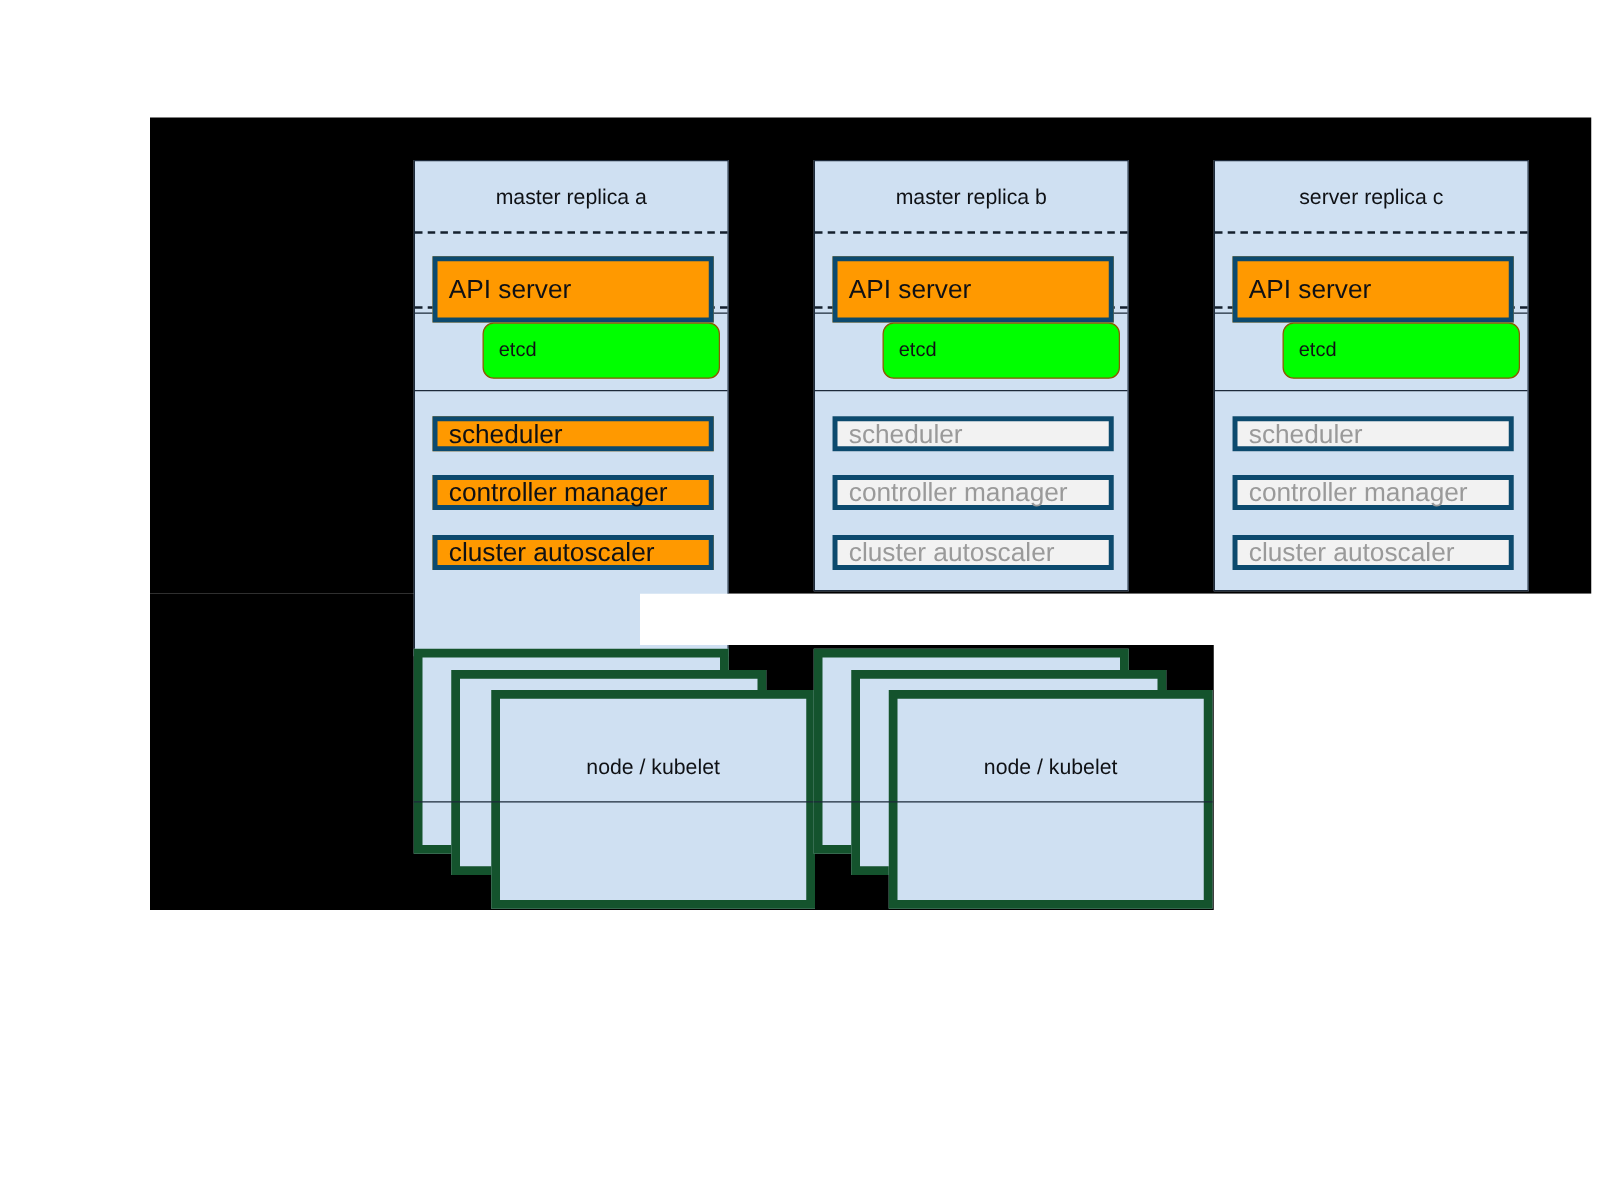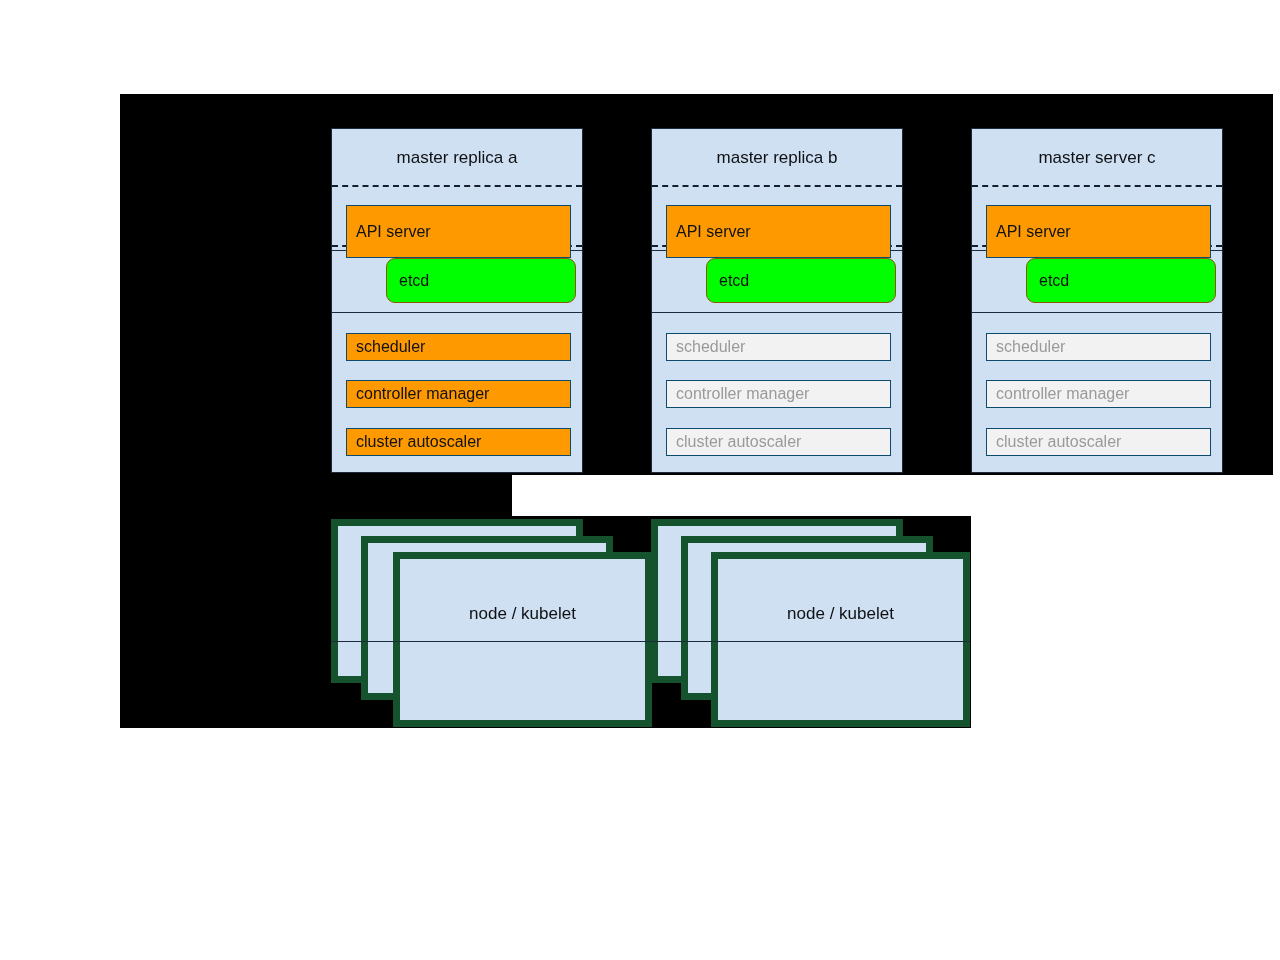--- a/index.html
+++ b/index.html
@@ -65,22 +65,22 @@
     left: 0;
     right: 0;
     border-top: 1px solid #1d2a3a;
     height: 0;
   }
 
   
   .comp {
     position: absolute;
     box-sizing: border-box;
-    border: 1px solid #0c4a6e;
-    font-size: 16px;
+    border: 4px solid #0c4a6e;
+    font-size: 21px;
     line-height: 1;
     display: flex;
     align-items: center;
     padding-left: 9px;
   }
   .comp.active {
     background: #ff9900;
     color: #0f1115;
   }
   .comp.inactive {
@@ -129,21 +129,21 @@
 <body>
 
 <div id="canvas">
 
   <div class="backdrop" style="left:120px; top:94px; width:1153px; height:381px;"></div>
 
   <div class="backdrop" style="left:120px; top:475px; width:392px; height:41px;"></div>
 
   <div class="backdrop" style="left:120px; top:515px; width:851px; height:213px;"></div>
 
-  <div class="replica" style="left:331px; top:128px; width:252px; height:345px;padding-left:42px;">
+  <div class="replica" style="left:331px; top:128px; width:252px; height:397px;padding-left:42px;">
     <div class="replica-title">master replica a</div>
 
     <div class="dash-line" style="top:56px;"></div>
     <div class="dash-line" style="top:116px;"></div>
     <div class="solid-line" style="top:121px;"></div>
     <div class="solid-line" style="top:183px;"></div>
 
     <div class="comp active" style="left:14px; top:76px; width:225px; height:53px;">API server</div>
 
     <div class="etcd" style="left:34px; top:129px; width:190px; height:45px;">etcd</div>
@@ -164,21 +164,21 @@
     <div class="comp active" style="left:14px; top:76px; width:225px; height:53px;">API server</div>
 
     <div class="etcd" style="left:34px; top:129px; width:190px; height:45px;">etcd</div>
 
     <div class="comp inactive" style="left:14px; top:204px; width:225px; height:28px;">scheduler</div>
     <div class="comp inactive" style="left:14px; top:251px; width:225px; height:28px;">controller manager</div>
     <div class="comp inactive" style="left:14px; top:299px; width:225px; height:28px;">cluster autoscaler</div>
   </div>
 
   <div class="replica" style="left:971px; top:128px; width:252px; height:345px;">
-    <div class="replica-title">master server c</div>
+    <div class="replica-title">server replica c</div>
 
     <div class="dash-line" style="top:56px;"></div>
     <div class="dash-line" style="top:116px;"></div>
     <div class="solid-line" style="top:121px;"></div>
     <div class="solid-line" style="top:183px;"></div>
 
     <div class="comp active" style="left:14px; top:76px; width:225px; height:53px;">API server</div>
 
     <div class="etcd" style="left:34px; top:129px; width:190px; height:45px;">etcd</div>
 

